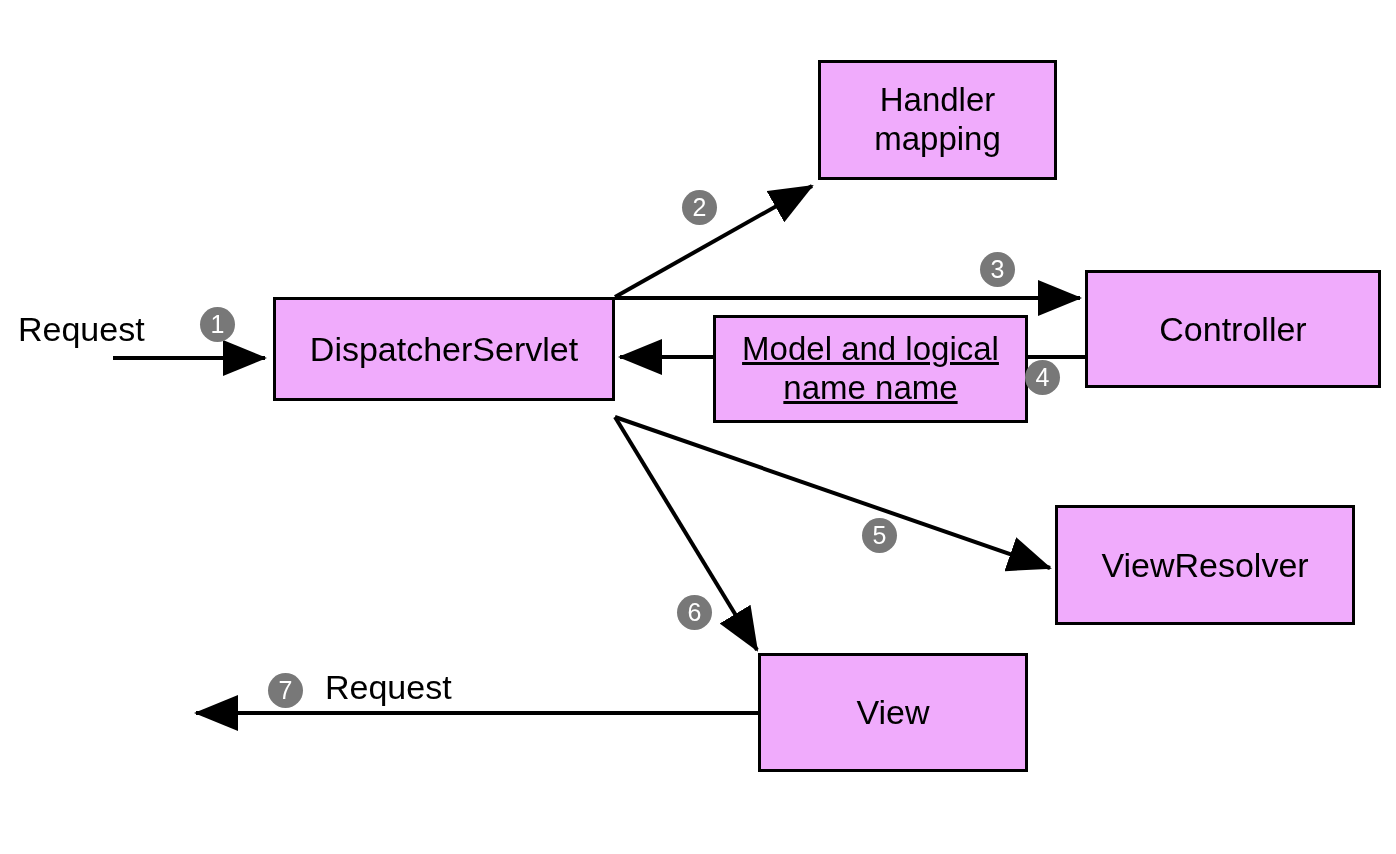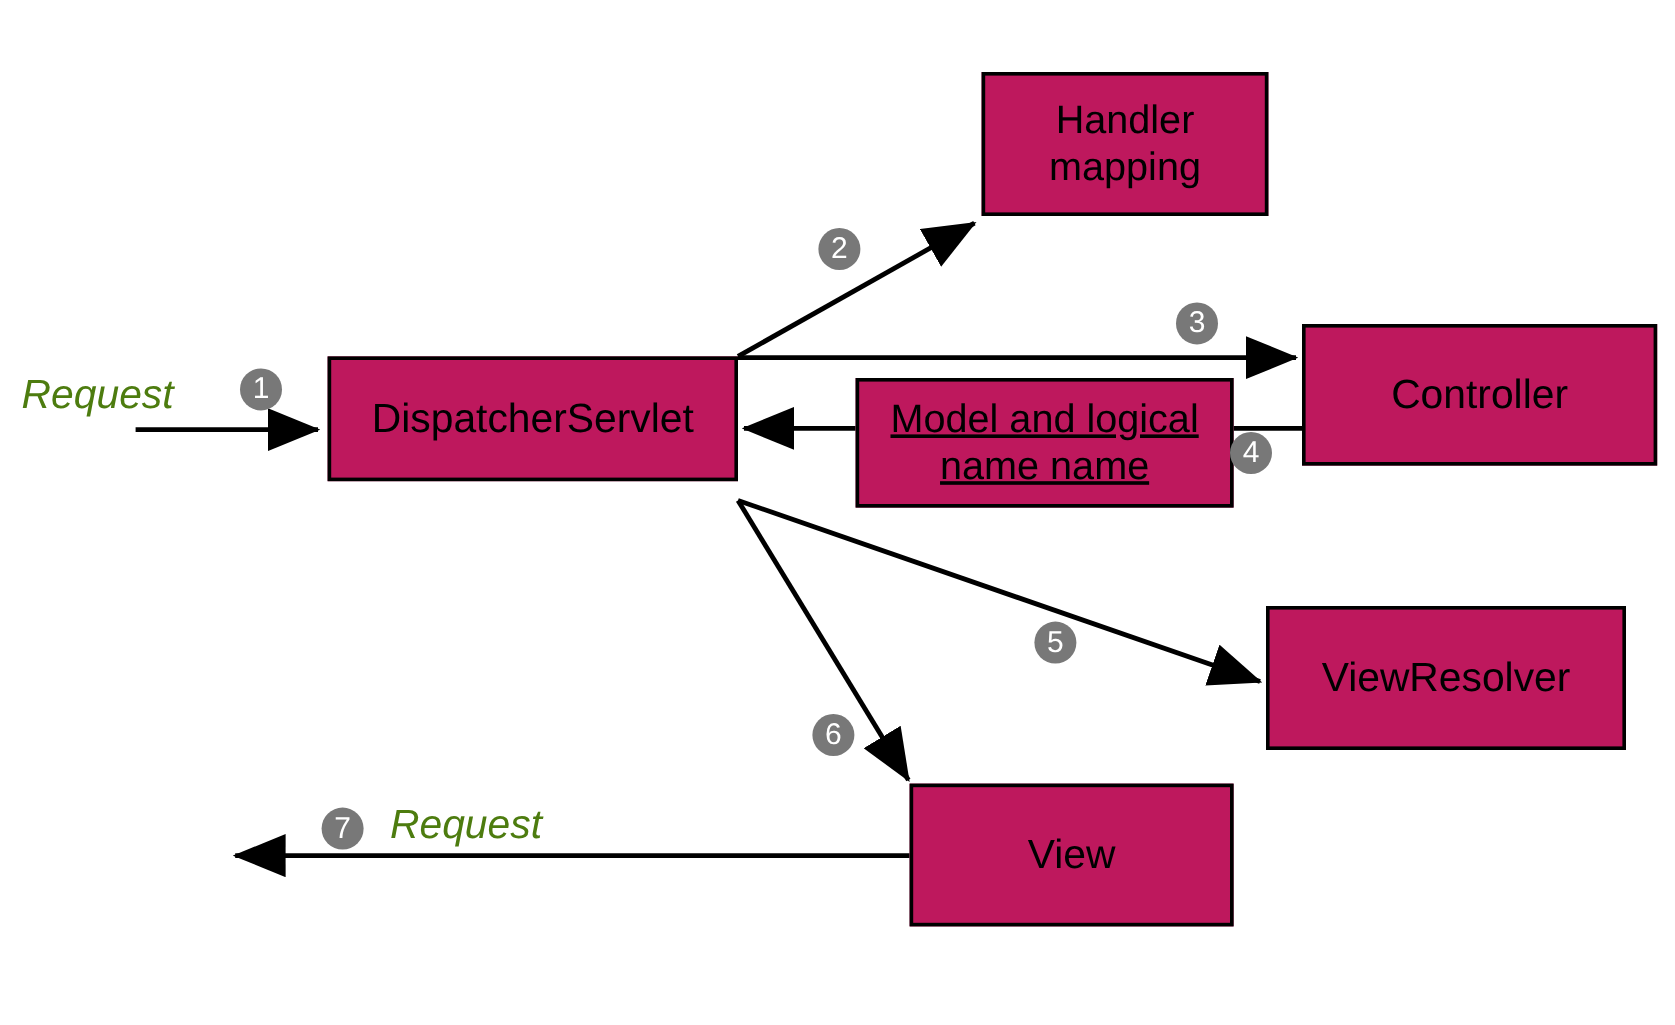--- a/index.html
+++ b/index.html
@@ -21,21 +21,21 @@
     position: absolute;
     left: 0;
     top: 0;
     width: 1396px;
     height: 854px;
     pointer-events: none;
   }
   .node {
     position: absolute;
     box-sizing: border-box;
-    background: #be185d;
+    background: #f0abfc;
     border: 3px solid #000000;
     display: flex;
     align-items: center;
     justify-content: center;
     text-align: center;
     color: #000000;
     font-size: 34px;
     line-height: 1.18;
     font-family: "Liberation Sans", sans-serif;
     z-index: 3;
@@ -51,27 +51,26 @@
     background: #787878;
     color: #ffffff;
     font-size: 25px;
     line-height: 35px;
     text-align: center;
     font-family: "Liberation Sans", sans-serif;
     z-index: 6;
   }
   .edge-label {
     position: absolute;
-    color: #4d7c0f;
+    color: #000000;
     font-size: 34px;
     line-height: 1;
     white-space: nowrap;
     font-family: "Liberation Sans", sans-serif;
     z-index: 5;
-    font-style: italic;
   }
 </style>
 </head>
 <body>
 
 <div id="canvas">
 
   <svg id="wires" viewBox="0 0 1396 854" xmlns="http://www.w3.org/2000/svg">
     <defs>
       <marker id="arrowhead" markerWidth="11" markerHeight="9" refX="10.5" refY="4.5" orient="auto" markerUnits="strokeWidth">

